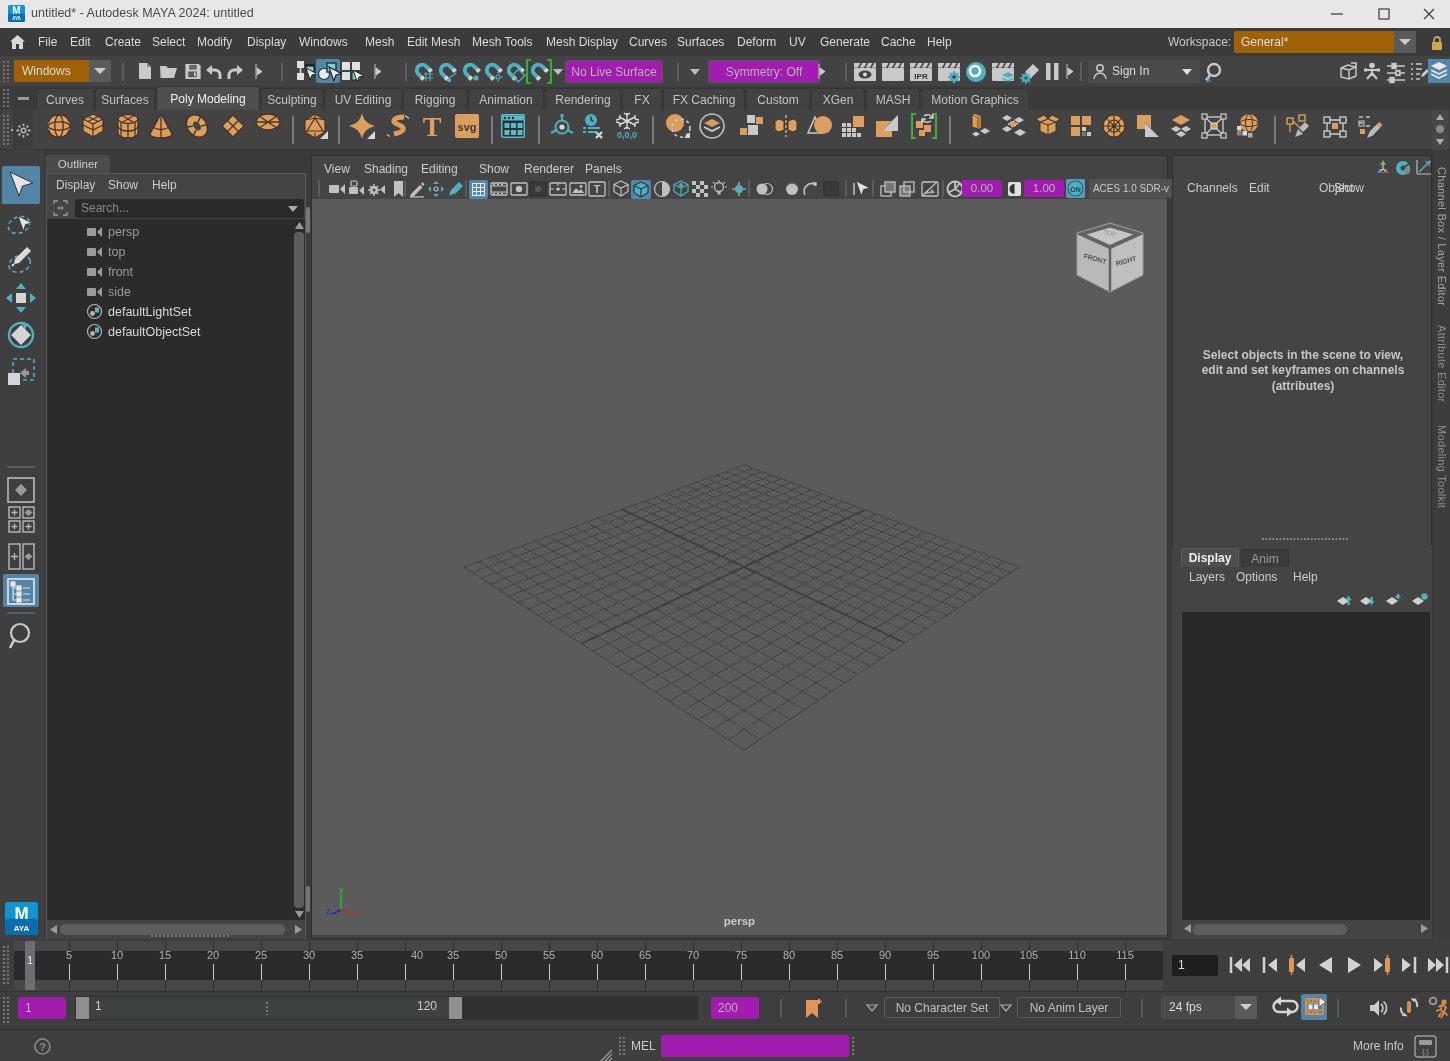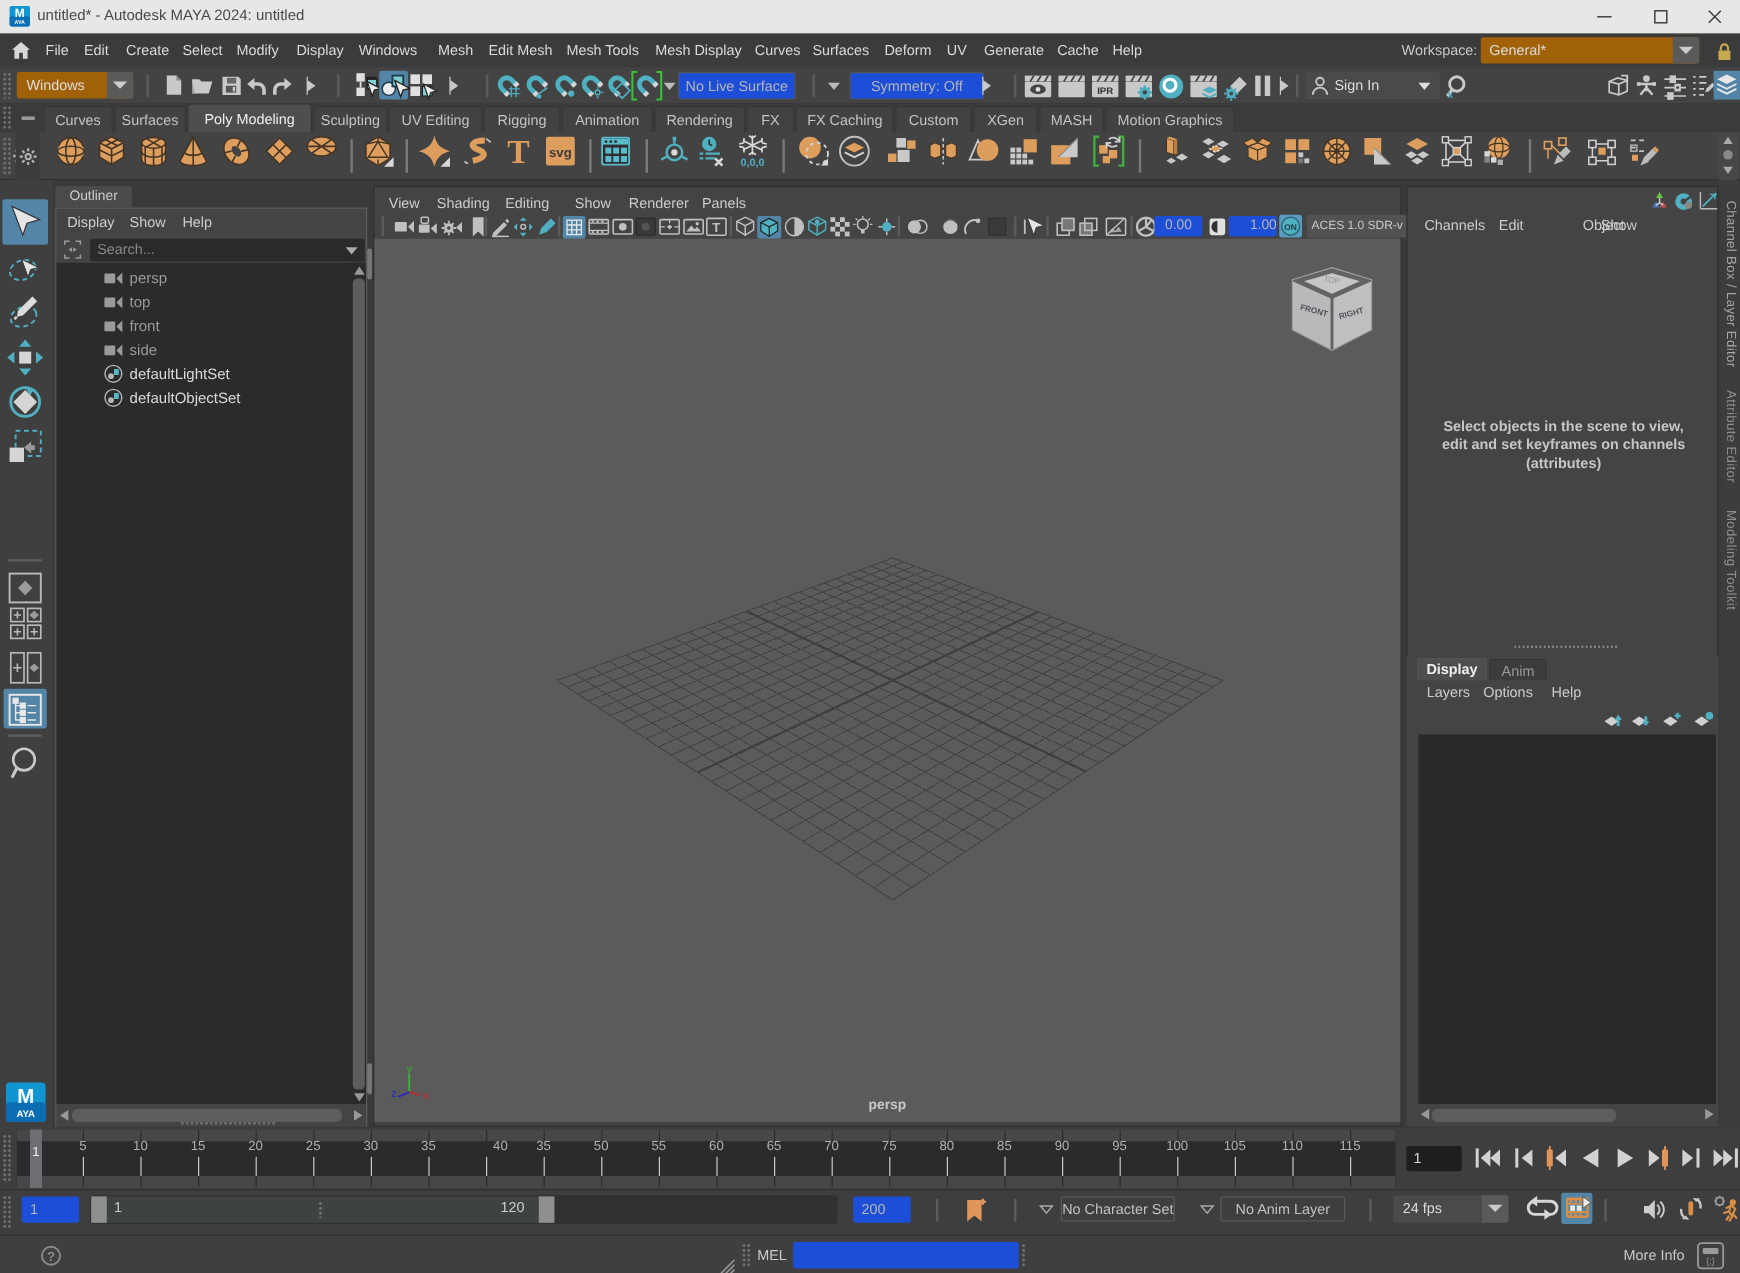--- a/index.html
+++ b/index.html
@@ -11,21 +11,21 @@
 #menubar{top:28px;height:28px;background:#3b3b3b;}
 #statusline{top:56px;height:30px;background:#434343;}
 #shelftabs{top:86px;height:24px;background:#3b3b3b;}
 #shelficons{top:110px;height:40px;background:#434343;border-bottom:1px solid #333;}
 #timeslider{top:940px;height:51px;background:#3e3e3e;}
 #rangerow{top:991px;height:38px;background:#3e3e3e;border-top:1px solid #333;}
 #cmdrow{top:1029px;height:32px;background:#3f3f3f;border-top:1px solid #333;}
 .mi{position:absolute;top:0;height:28px;line-height:28px;color:#dadada;font-size:12px;}
 .dots{position:absolute;width:7px;background-image:radial-gradient(circle,#777 1px,transparent 1.2px);background-size:4px 4px;}
 .sep{position:absolute;width:2px;background:#5c5c5c;border-radius:1px;}
-.fld{position:absolute;background:#1d4ed8;color:#b5b5b5;font-size:12px;border-radius:2px;}
+.fld{position:absolute;background:#a21caf;color:#b5b5b5;font-size:12px;border-radius:2px;}
 .ddown{position:absolute;background:#a16207;border-radius:2px;color:#dcdcdc;font-size:12px;}
 .ddarr{position:absolute;right:0;top:0;bottom:0;width:22px;background:#5a5a5a;border-radius:0 2px 2px 0;}
 .ddarr:after{content:"";position:absolute;left:5px;top:8px;border:6px solid transparent;border-top-color:#ccc;border-bottom:none;}
 .tab{position:absolute;top:2px;height:22px;background:#424242;border-radius:4px 4px 0 0;color:#c3c3c3;font-size:12px;text-align:center;line-height:22px;border:1px solid #353535;border-bottom:none;}
 .tab.act{background:#4e4e4e;color:#eee;top:0;height:24px;line-height:24px;}
 .tlab{position:absolute;top:8px;width:24px;text-align:center;color:#b0b0b0;font-size:11px;}
 .tick{position:absolute;top:23px;width:1px;height:16px;background:#c9c9c9;}
 .dtick{position:absolute;width:1px;height:9px;background:#2c2c2c;}
 svg{position:absolute;overflow:visible;}
 .vmenu{color:#ccc;font-size:12px;position:absolute;top:161px;height:16px;line-height:16px;}
@@ -970,21 +970,21 @@
     <circle cx="9" cy="9" r="7.5" fill="none" stroke="#c0c0c0" stroke-width="2"></circle>
     <g stroke="#c0c0c0" stroke-width="1.8">
       <path d="M9 2v7l6 3.5M9 9L3 12.5M13.5 3.5L9 9" fill="none"></path>
     </g>
   </svg>
 <div class="fld" style="left:962px;top:180px;width:40px;height:17px;line-height:17px;text-align:center;font-size:11.5px">0.00</div>
 <svg class="icon" style="left:1008px;top:182px" width="13" height="14" viewBox="0 0 13 14">
     <rect x="0" y="0" width="13" height="14" rx="2" fill="#e0e0e0"></rect>
     <path d="M6.5 2a5 5 0 0 0 0 10z" fill="#333"></path>
   </svg>
-<div class="fld" style="left:1024px;top:180px;width:40px;height:17px;line-height:17px;text-align:right;font-size:11.5px">1.00</div>
+<div class="fld" style="left:1024px;top:180px;width:40px;height:17px;line-height:17px;text-align:center;font-size:11.5px">1.00</div>
 <svg class="icon" style="left:1066px;top:179px" width="19" height="19" viewBox="0 0 19 19">
     <rect x="0" y="0" width="19" height="19" rx="2" fill="#599bc0"></rect>
     <circle cx="9.5" cy="9.5" r="7.5" fill="#4fb0c1" stroke="#2c6470" stroke-width="1.2"></circle>
     <text x="9.5" y="12.5" font-size="7" font-weight="bold" fill="#1e3d44" text-anchor="middle">ON</text>
   </svg>
 <div class="abs" style="left:1089px;top:179px;width:84px;height:19px;background:#525252;color:#c9c9c9;font-size:10px;line-height:19px;text-align:center">ACES 1.0 SDR-v</div>
 <div class="abs" style="left:312px;top:199px;width:855px;height:736px;background:#5b5b5b">
     <svg style="left:0;top:0" width="855" height="736">
       <path d="M432.0 266.0L152.0 368.0M432.0 266.0L707.0 368.0M441.1 269.4L160.5 373.6M422.9 269.3L698.8 373.5M450.3 272.8L169.3 379.3M413.6 272.7L690.3 379.1M459.8 276.3L178.2 385.1M404.2 276.1L681.7 384.8M469.3 279.9L187.3 391.1M394.6 279.6L672.8 390.7M479.1 283.5L196.7 397.2M384.7 283.2L663.7 396.8M489.1 287.2L206.3 403.5M374.7 286.9L654.4 403.0M499.2 290.9L216.2 410.0M364.5 290.6L644.8 409.4M509.6 294.8L226.3 416.6M354.0 294.4L635.0 415.9M520.1 298.7L236.7 423.3M343.4 298.3L624.9 422.6M530.9 302.7L247.3 430.3M332.5 302.2L614.5 429.5M541.8 306.7L258.2 437.4M321.4 306.3L603.8 436.6M564.4 315.1L280.9 452.3M298.4 314.7L581.6 451.5M576.0 319.4L292.8 460.0M286.6 319.0L570.0 459.2M587.9 323.8L304.9 468.0M274.5 323.4L558.0 467.1M600.1 328.3L317.5 476.1M262.1 327.9L545.7 475.3M612.4 332.9L330.3 484.6M249.4 332.5L533.0 483.8M625.1 337.6L343.6 493.2M236.5 337.2L519.9 492.5M638.0 342.4L357.2 502.1M223.2 342.1L506.4 501.5M651.2 347.3L371.3 511.3M209.6 347.0L492.5 510.8M664.7 352.3L385.8 520.8M195.7 352.1L478.1 520.3M678.5 357.4L400.7 530.5M181.5 357.3L463.2 530.2M692.6 362.7L416.1 540.6M166.9 362.6L447.9 540.4M707.0 368.0L432.0 551.0M152.0 368.0L432.0 551.0" stroke="#454545" stroke-width="1" fill="none" shape-rendering="crispEdges"></path>
       <path d="M553.0 310.9L269.4 444.7M310.0 310.4L592.9 443.9" stroke="#404040" stroke-width="2" fill="none" shape-rendering="crispEdges"></path>
@@ -1225,21 +1225,21 @@
  <div class="fld" style="left:711px;top:5px;width:48px;height:22px;line-height:22px;padding-left:7px">200</div>
  <div class="sep" style="left:780px;top:7px;height:19px"></div>
     <svg class="icon" style="left:803px;top:5px" width="22" height="23" viewBox="0 0 22 23">
       <path d="M3 3h12v18l-6-5-6 5z" fill="#e0955a"></path>
       <path d="M16 2v5M13.5 4.5h5" stroke="#e0955a" stroke-width="2"></path>
     </svg>
     <div class="sep" style="left:845px;top:7px;height:19px"></div>
     <svg class="icon" style="left:866px;top:12px" width="12" height="8" viewBox="0 0 12 8">
       <path d="M1 1h10L6 7z" fill="none" stroke="#aaa" stroke-width="1.2"></path>
     </svg>
-    <div class="fld" style="left:884px;top:5px;width:95px;height:21px;line-height:21px;text-align:center;background:#3e3e3e;border:1px solid #5c5c5c;color:#c0c0c0">No Character Set</div>
+    <div class="fld" style="left:884px;top:5px;width:116px;height:21px;line-height:21px;text-align:center;background:#3e3e3e;border:1px solid #5c5c5c;color:#c0c0c0">No Character Set</div>
     <svg class="icon" style="left:1000px;top:12px" width="12" height="8" viewBox="0 0 12 8">
       <path d="M1 1h10L6 7z" fill="none" stroke="#aaa" stroke-width="1.2"></path>
     </svg>
     <div class="fld" style="left:1017px;top:5px;width:104px;height:21px;line-height:21px;text-align:center;background:#3e3e3e;border:1px solid #5c5c5c;color:#c0c0c0">No Anim Layer</div>
     <div class="sep" style="left:1141px;top:7px;height:19px"></div>
     <div class="ddown" style="left:1161px;top:4px;width:96px;height:23px;line-height:23px;background:#4a4a4a"><span style="padding-left:8px">24 fps</span><span class="ddarr"></span></div>
     <svg class="icon" style="left:1271px;top:3px" width="27" height="24" viewBox="0 0 27 24">
       <path d="M8 6h13a4.5 4.5 0 0 1 0 11H8a4.5 4.5 0 0 1 0-11z" fill="none" stroke="#d6d6d6" stroke-width="2.4"></path>
       <path d="M10 1.5L4 6l6 4.5z" fill="#d6d6d6"></path>
       <path d="M16 12.5l6 4.5-6 4.5z" fill="#d6d6d6"></path>

